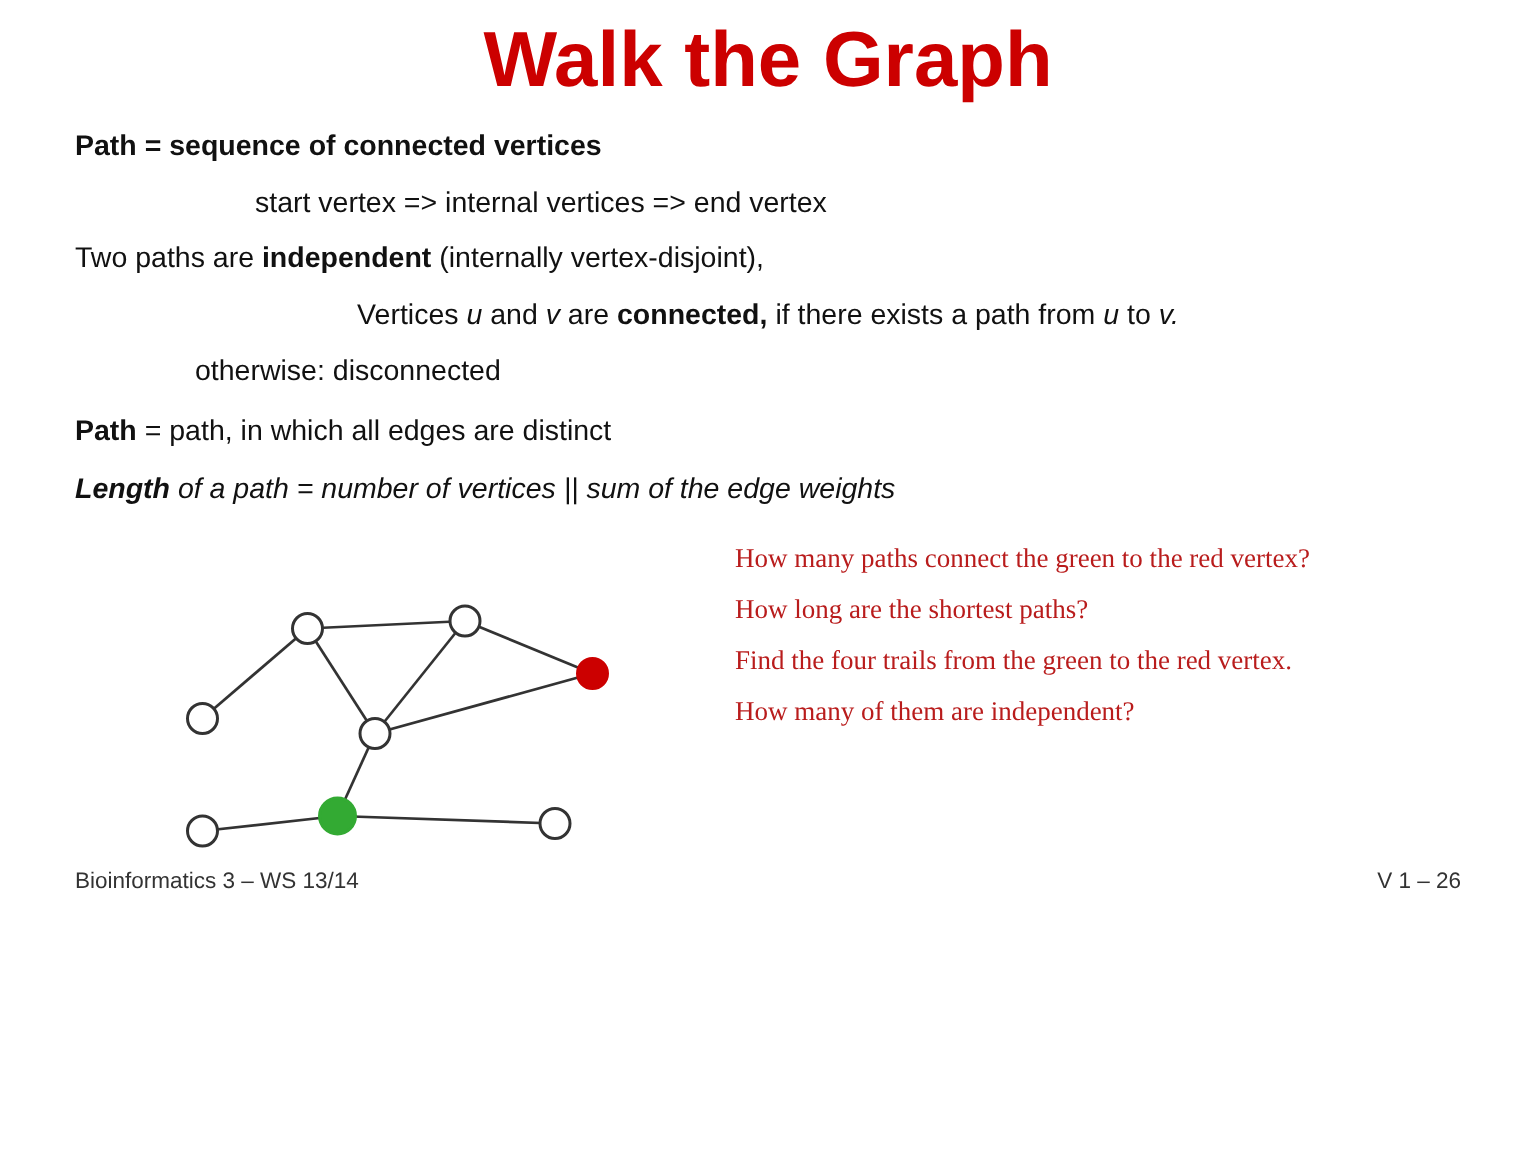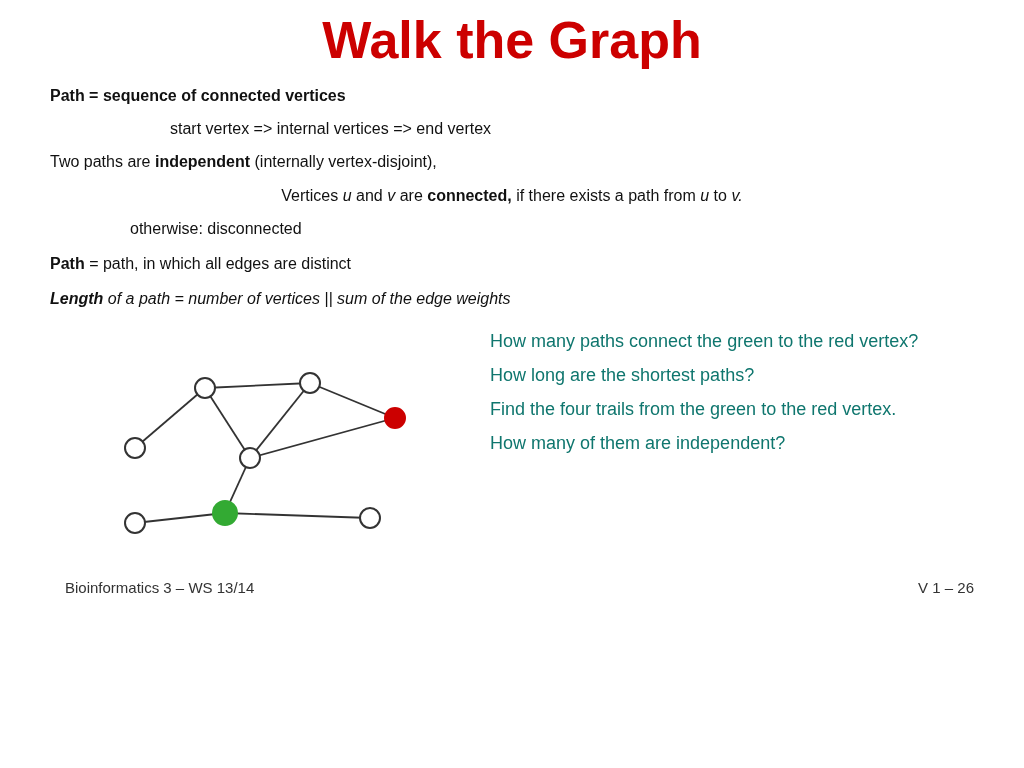--- a/index.html
+++ b/index.html
@@ -19,21 +19,21 @@
     }
     h1 {
       color: #cc0000;
       font-size: 52px;
       font-weight: bold;
       text-align: center;
       margin-bottom: 14px;
       font-family: Arial, sans-serif;
     }
     .content-text {
-      font-size: 16px;
+      font-size: 19px;
       line-height: 1.45;
       color: #111;
     }
     .content-text p {
       margin-bottom: 10px;
     }
     .indent {
       padding-left: 120px;
     }
     .indent2 {
@@ -55,29 +55,30 @@
     }
     .graph-area svg {
       width: 420px;
       height: 220px;
     }
     .questions-area {
       flex: 1;
       padding-left: 20px;
       font-size: 18px;
       line-height: 1.55;
-      color: #0f766e;
+      color: #b91c1c;
+      font-family: Liberation Serif, serif;
     }
     .questions-area p {
       margin-bottom: 6px;
     }
     .footer {
       position: absolute;
       bottom: 12px;
-      left: 65px;
+      left: 50px;
       right: 50px;
       display: flex;
       justify-content: space-between;
       font-size: 15px;
       color: #333;
     }
   </style>
 </head>
 <body>
 

